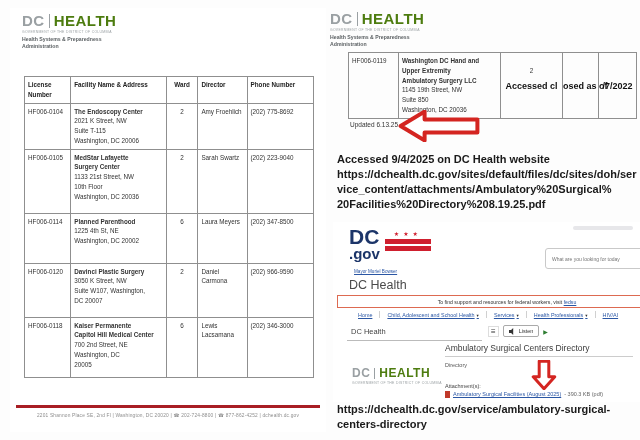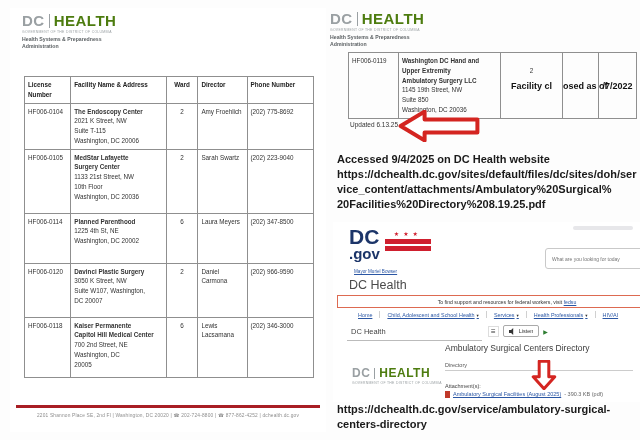--- a/index.html
+++ b/index.html
@@ -76,21 +76,21 @@
   .nav-sep { width:1px; height:7px; background:#d0d0d0; }
   .caret { color:#333; font-size:4.5px; text-decoration:none; margin-left:2px; }
   .crumb { position:absolute; left:14px; top:102px; width:135px; border-bottom:1px solid #bbb;
            font-size:7.5px; color:#444; padding:3px 4px 4px 4px; }
   .listen-wrap { position:absolute; left:155px; top:103px; display:flex; align-items:center; gap:4px; }
   .hamb { font-size:8px; color:#333; border:1px solid #ddd; padding:0 2px; }
   .listen-btn { display:flex; align-items:center; gap:3px; border:1px solid #aaa; border-radius:2px;
                 padding:1.5px 5px; font-size:5.5px; color:#333; background:#fff; }
   .play { color:#2e7d32; font-size:6px; }
   .page-h { position:absolute; left:112px; top:121px; width:188px; font-size:8.5px; color:#3a3a3a;
-            border-bottom:1px solid #ccc; padding-bottom:17px; }
+            border-bottom:1px solid #ccc; padding-bottom:3px; }
   .dir-label { position:absolute; left:112px; top:140px; font-size:5.5px; color:#555; }
   .attach-label { position:absolute; left:112px; top:161px; font-size:5.5px; color:#444; }
   .attach-row { position:absolute; left:112px; top:169px; display:flex; align-items:center; gap:3px; font-size:5.5px; }
   .pdf-ico { width:5px; height:6.5px; background:#c0392b; display:inline-block; }
   .attach-link { color:#2a56a4; text-decoration:underline; }
   .attach-size { color:#666; }
   .site-footer-logo { position:absolute; left:19px; top:144px; }
 
   svg.arrow { display:block; }
 </style>
@@ -197,21 +197,21 @@
   <tbody>
       <tr>
     <td class="fc1">HF006-0119</td>
     <td class="fc2"><span class="fac-name">Washington DC Hand and
 Upper Extremity
 Ambulatory Surgery LLC</span><br><span>1145 19th Street, NW
 Suite 850
 Washington, DC 20036</span></td>
     <td class="fc3">
       <span class="frag-ward">2</span>
-      <span class="overlay">Facility cl</span>
+      <span class="overlay">Accessed cl</span>
     </td>
     <td class="fc4">
       <span class="overlay">osed as of</span>
     </td>
     <td class="fc5">
       <span class="overlay">/7/2022</span>
     </td>
   </tr>
 </tbody>
   </table>

